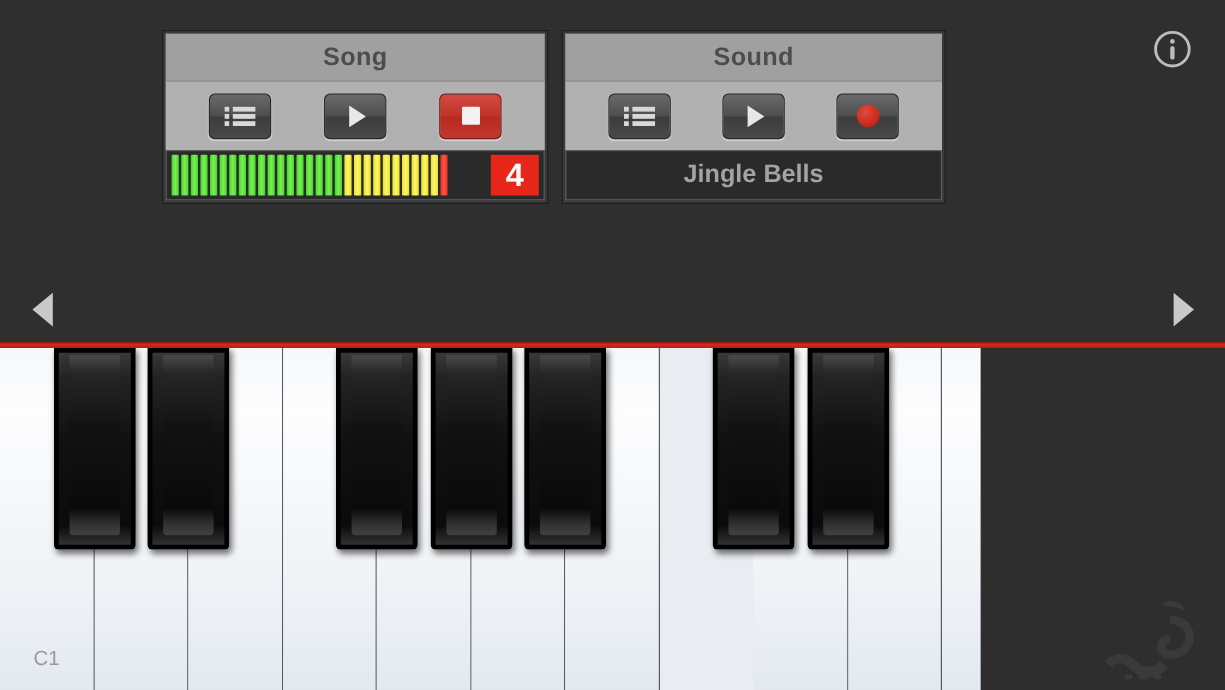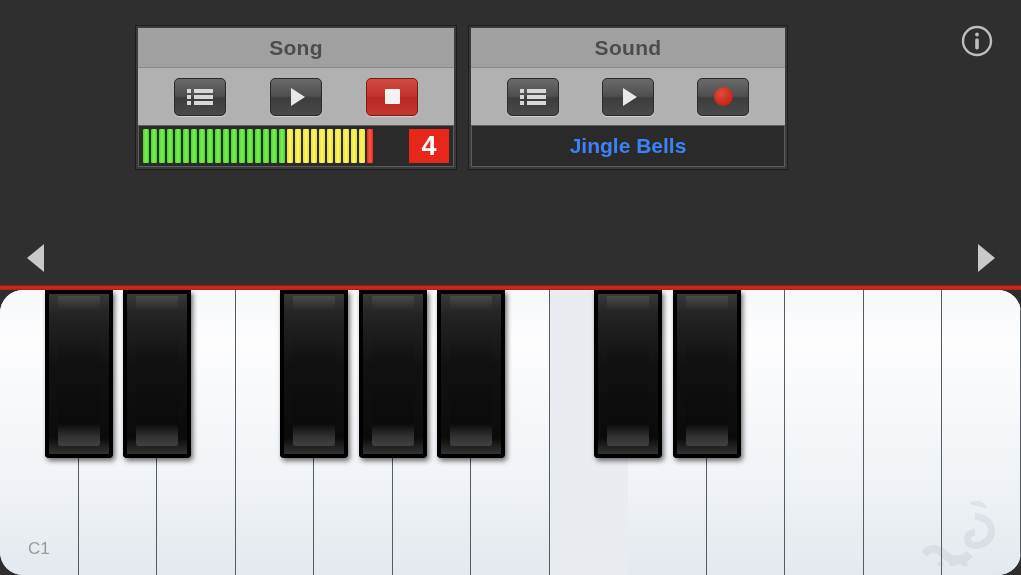--- a/index.html
+++ b/index.html
@@ -153,21 +153,21 @@
   .song-display {
     height: 42px;
     background: #2a2a2a;
     border: 1px solid #5d5d5d;
     display: flex;
     align-items: center;
     justify-content: center;
     cursor: pointer;
   }
   #song-title {
-    color: #3b82f6;
+    color: #a3a3a3;
     font-size: 21px;
     font-weight: bold;
   }
 
   
   #info-icon {
     position: absolute;
     right: 27px;
     top: 24px;
     width: 34px;
@@ -206,25 +206,24 @@
     position: absolute;
     left: 0; top: 285px;
     width: 1021px;
     height: 5px;
     background: linear-gradient(to bottom, #8d1a12 0%, #d8291c 45%, #b02018 100%);
   }
 
   #keyboard {
     position: absolute;
     left: 0; top: 290px;
-    width: 1021px;
+    width: 817px;
     height: 285px;
     background: #e9edf1;
     overflow: hidden;
-    border-radius: 23px;
   }
 
   .white-key {
     position: absolute;
     top: 0;
     height: 285px;
     background: linear-gradient(to bottom, #f6f8fa 0%, #fdfdfe 18%, #eef2f6 72%, #e3e9ef 100%);
     border-right: 1px solid #555b60;
     cursor: pointer;
   }

